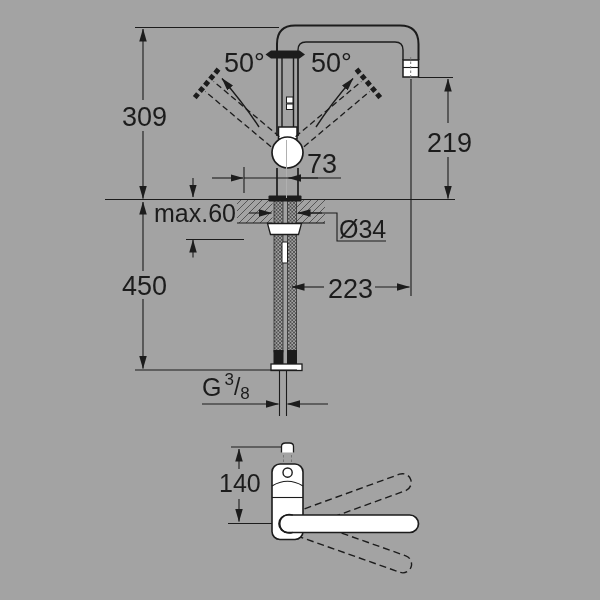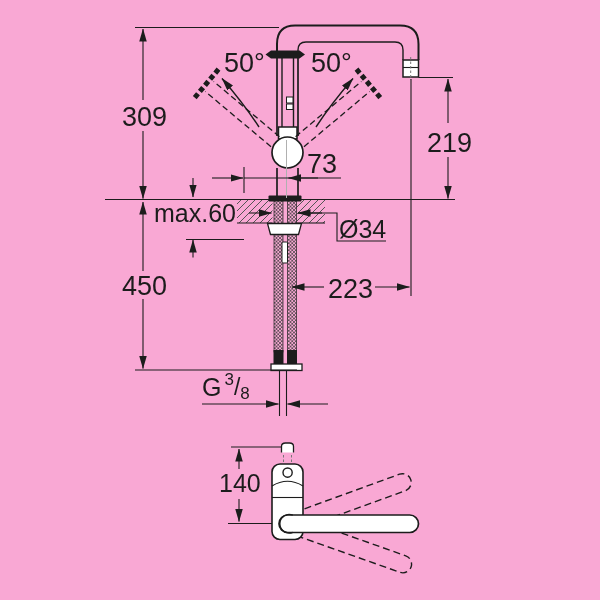--- a/index.html
+++ b/index.html
@@ -1,16 +1,16 @@
 <!DOCTYPE html>
 <html><head>
 <meta charset="utf-8">
 <style>
   html,body{margin:0;padding:0;background:#fff;}
-  .stage{width:600px;height:600px;background:#f9a8d4;position:relative;overflow:hidden;}
+  .stage{width:600px;height:600px;background:#a3a3a3;position:relative;overflow:hidden;}
   svg{display:block;}
   text{font-family:"Liberation Sans","DejaVu Sans",sans-serif;fill:#1c1c1c;}
   .dim{font-size:27px;}
   .dim-sm{font-size:25px;}
   .frac-num{font-size:17px;}
   .frac-slash{font-size:23px;}
   .frac-den{font-size:17px;}
   .thin{stroke:#1c1c1c;stroke-width:1.1;fill:none;}
   .med{stroke:#1c1c1c;stroke-width:1.4;fill:none;}
   .thick{stroke:#1c1c1c;stroke-width:1.7;fill:none;}

